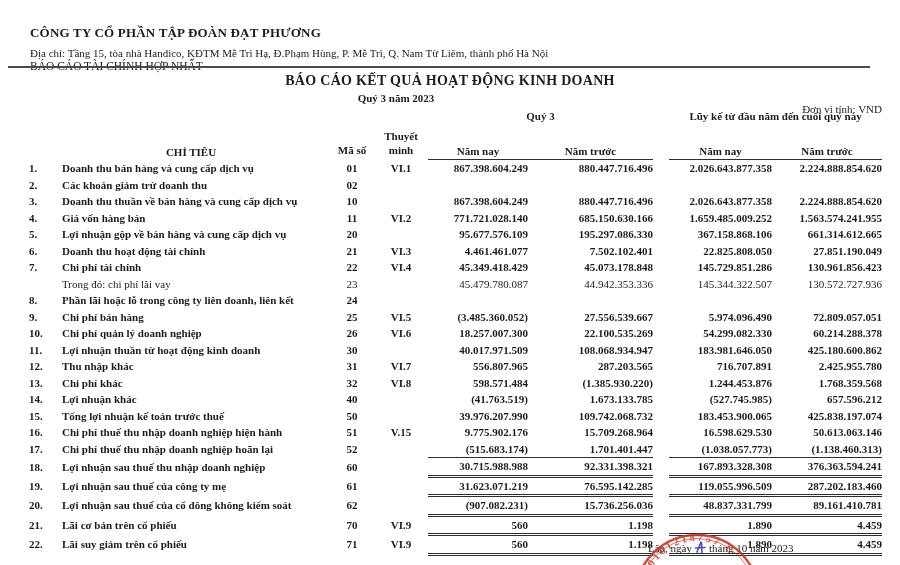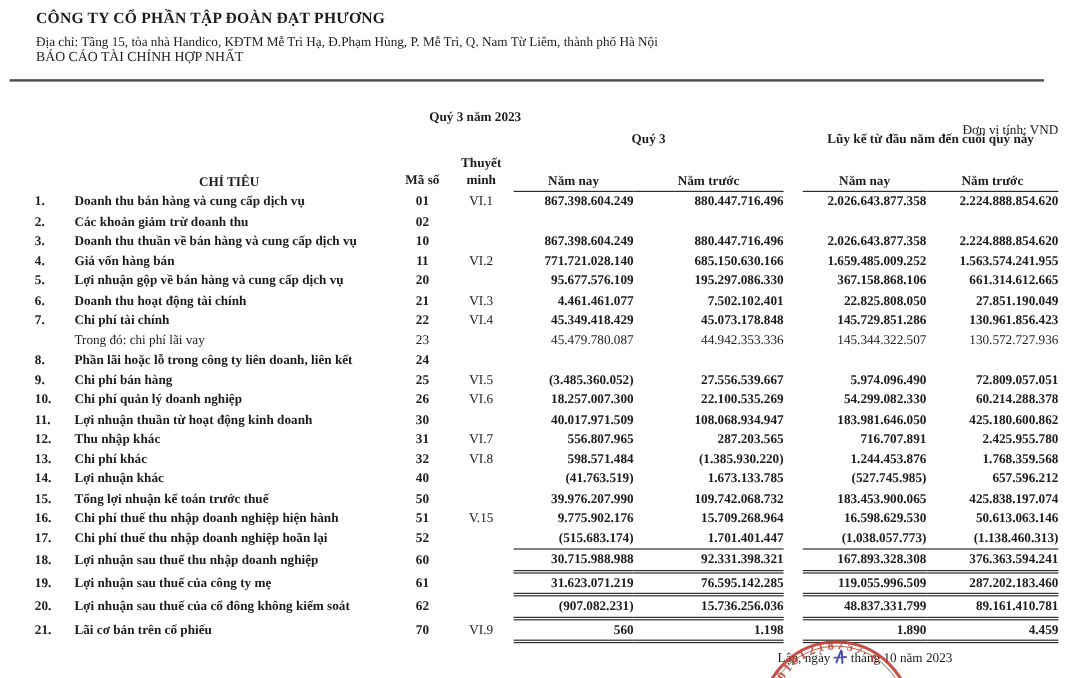--- a/index.html
+++ b/index.html
@@ -1,21 +1,21 @@
 <!DOCTYPE html>
 <html><head>
 <meta charset="utf-8">
 <style>
   html,body { margin:0; padding:0; background:#ffffff; }
   .page {
     position:relative; width:900px; height:565px; background:#fff;
     color:#1c1c1c; font-family:"Liberation Serif", serif; overflow:hidden;
   }
   
-  .letterhead { position:absolute; top:7px; left:30px; right:20px; }
+  .letterhead { position:absolute; top:25px; left:30px; right:20px; }
   .company   { font-size:13px; font-weight:bold; letter-spacing:.2px; }
   .address   { font-size:11px; margin-top:6px; }
   .reportset { font-size:11.5px; margin-top:1px; }
   .period    { font-size:11px; margin-top:1px; }
   .top-rule  { position:absolute; left:8px; width:862px; top:66px; border-top:2px solid #4a4a4a; }
   
   .title    { position:absolute; top:73px; left:0; width:900px; text-align:center; font-size:14px; font-weight:bold; letter-spacing:.3px; }
   .subtitle { position:absolute; top:92px; left:0; width:792px; text-align:center; font-size:11px; font-weight:bold; }
   .unit     { position:absolute; top:103px; right:18px; font-size:11px; }
   
@@ -27,21 +27,21 @@
   tr.group-row th { height:15px; text-align:center; vertical-align:top; }
   tr.cols-row  th { height:32px; vertical-align:bottom; padding-bottom:2px; }
   tr.cols-row th.h-label { text-align:center; }
   tr.cols-row th.h-code, tr.cols-row th.h-note { text-align:center; line-height:1.25; }
   tr.cols-row th.h-num { text-align:center; }
   tr.cols-row th.u { border-bottom:1.5px solid #2e2e2e; }
   td { font-size:11px; height:16.5px; padding:0; vertical-align:middle; }
   td.stt  { padding-left:29px; font-weight:bold; }
   td.lbl  { padding-left:10px; font-weight:bold; white-space:nowrap; overflow:hidden; }
   td.code { text-align:center; font-weight:bold; }
-  td.note { text-align:center; font-weight:normal; }
+  td.note { text-align:center; font-weight:bold; }
   td.v    { text-align:right; font-weight:bold; white-space:nowrap; }
   tr.sub td { font-weight:normal; }
   tr.lt  td.v { border-top:1px solid #2e2e2e; }
   tr.ldbl td.v { border-bottom:3px double #2e2e2e; }
   
   .prepared { position:absolute; top:541px; left:648px; font-size:11px; white-space:nowrap; }
   .blue-mark { display:inline-block; vertical-align:-2px; margin:0 2px; }
   .stamp { position:absolute; left:592px; top:527px; pointer-events:none; }
 </style>
 </head>
@@ -50,20 +50,21 @@
 <div class="page">
 
   <div class="letterhead">
     <div class="company">CÔNG TY CỔ PHẦN TẬP ĐOÀN ĐẠT PHƯƠNG</div>
     <div class="address">Địa chỉ: Tầng 15, tòa nhà Handico, KĐTM Mễ Trì Hạ, Đ.Phạm Hùng, P. Mễ Trì, Q. Nam Từ Liêm, thành phố Hà Nội</div>
     <div class="reportset">BÁO CÁO TÀI CHÍNH HỢP NHẤT</div>
   </div>
 
   <div class="top-rule"></div>
 
+  <div class="title">BÁO CÁO KẾT QUẢ HOẠT ĐỘNG KINH DOANH</div>
   <div class="subtitle">Quý 3 năm 2023</div>
   <div class="unit">Đơn vị tính: VND</div>
 
   <table class="fin">
     <colgroup>
       <col class="c-stt">
         <col class="c-lbl">
         <col class="c-code">
         <col class="c-note">
       <col class="c-v1">
@@ -330,20 +331,31 @@
           <td class="stt">21.</td>
           <td class="lbl">Lãi cơ bản trên cổ phiếu</td>
           <td class="code">70</td>
           <td class="note">VI.9</td>
           <td class="v">560</td>
           <td class="v">1.198</td>
           <td class="sp"></td>
           <td class="v">1.890</td>
           <td class="v">4.459</td>
         </tr>
+        <tr class="ldbl">
+          <td class="stt">22.</td>
+          <td class="lbl">Lãi suy giảm trên cổ phiếu</td>
+          <td class="code">71</td>
+          <td class="note">VI.9</td>
+          <td class="v">560</td>
+          <td class="v">1.198</td>
+          <td class="sp"></td>
+          <td class="v">1.890</td>
+          <td class="v">4.459</td>
+        </tr>
       </tbody>
   </table>
 
   <div class="prepared">
     <span>Lập, ngày</span><span class="blue-mark"><svg width="13" height="13" viewBox="0 0 13 13">
           <path d="M3 11 L7 1 M7.5 2 L8 11.5 M1.5 7 L11 6.5" stroke="#4b4bb4" stroke-width="1.6" fill="none" stroke-linecap="round"></path>
         </svg></span><span>tháng 10 năm 2023</span>
   </div>
 
   <svg class="stamp" width="210" height="38" viewBox="0 0 210 38">

